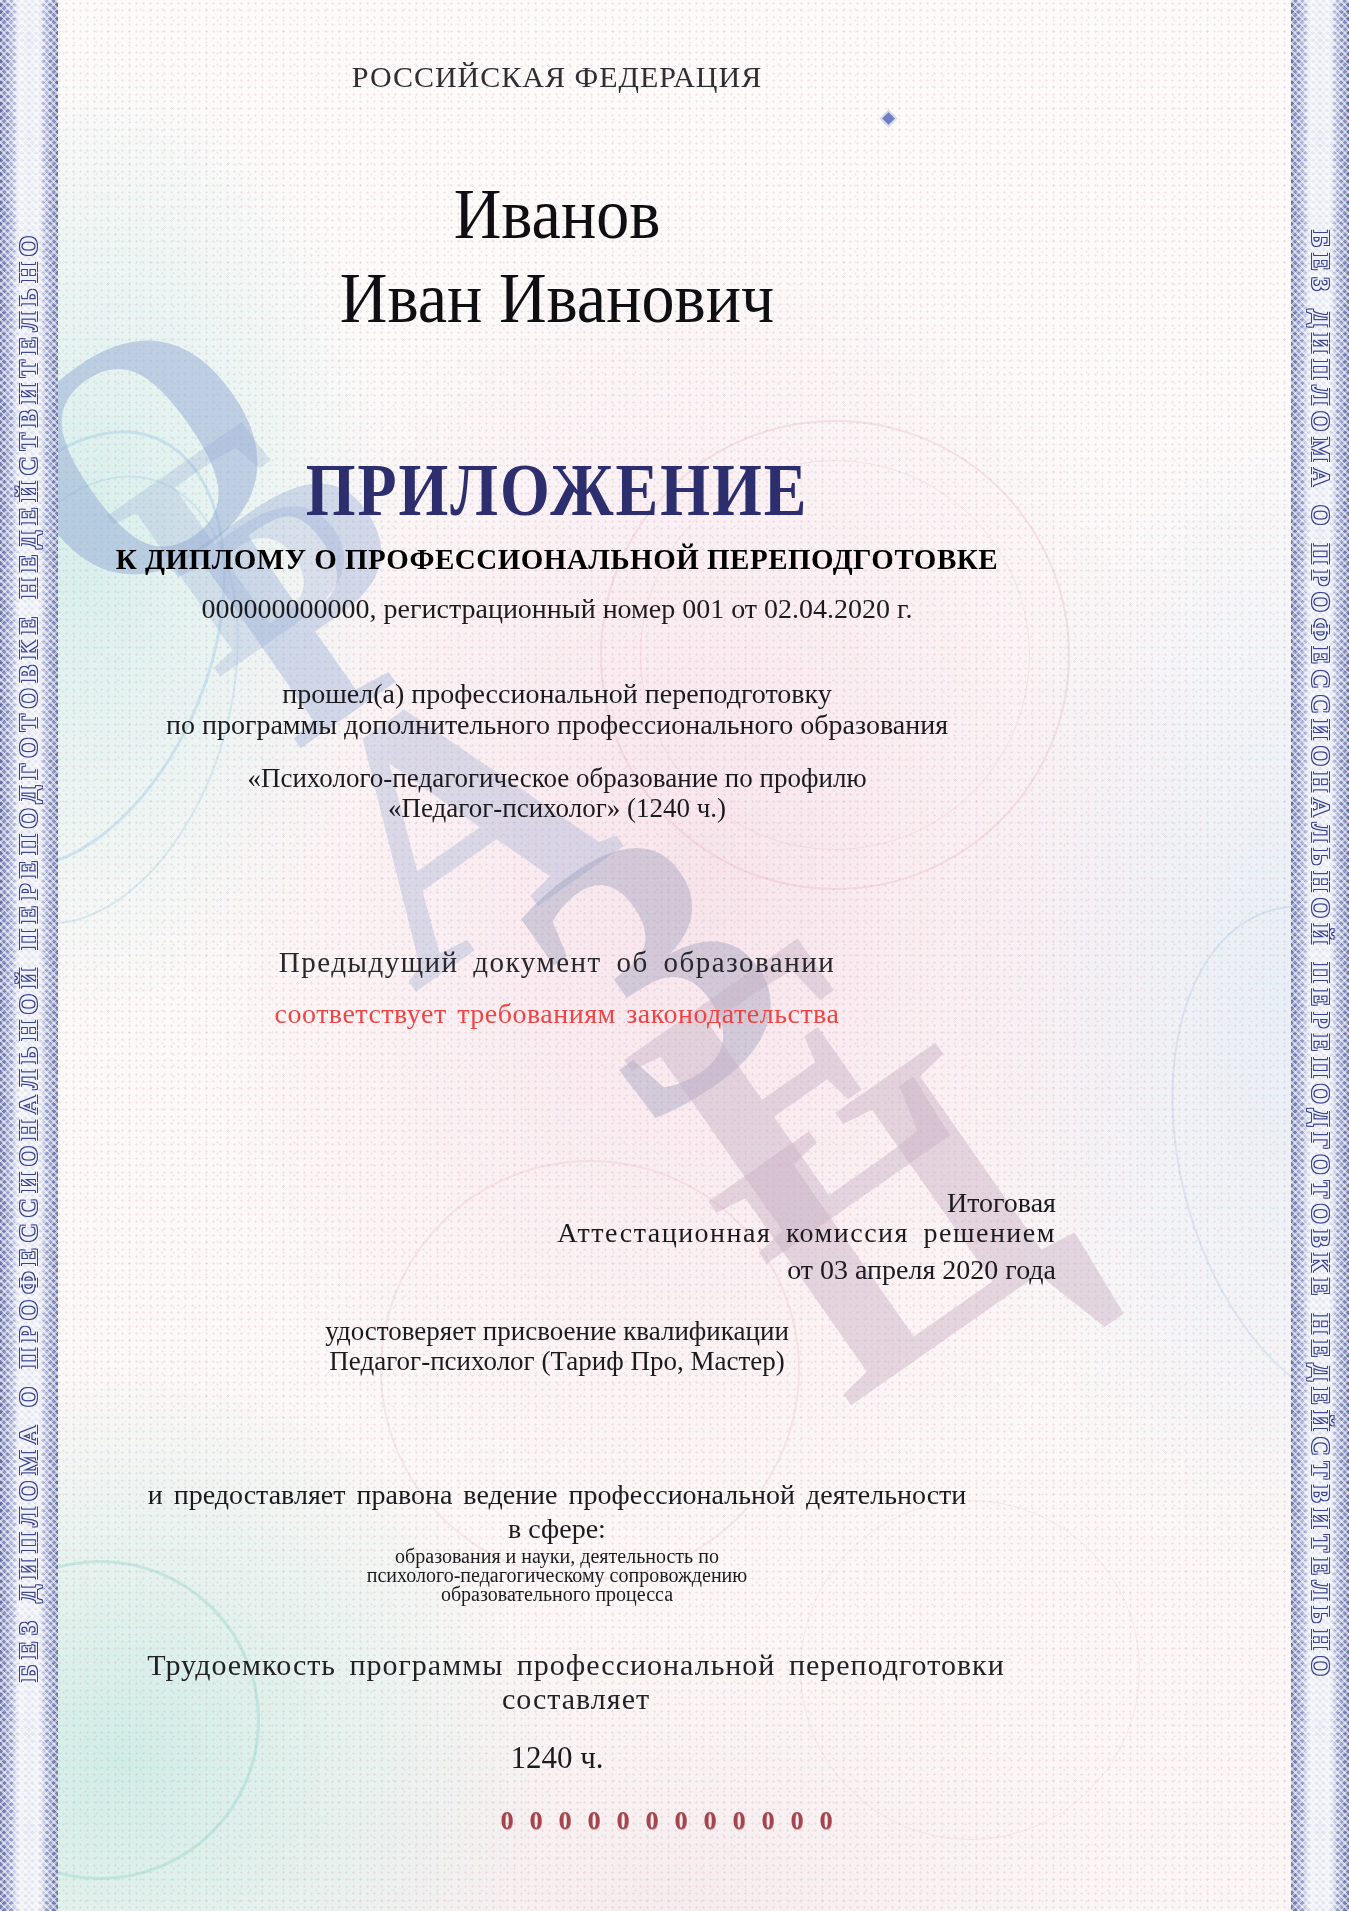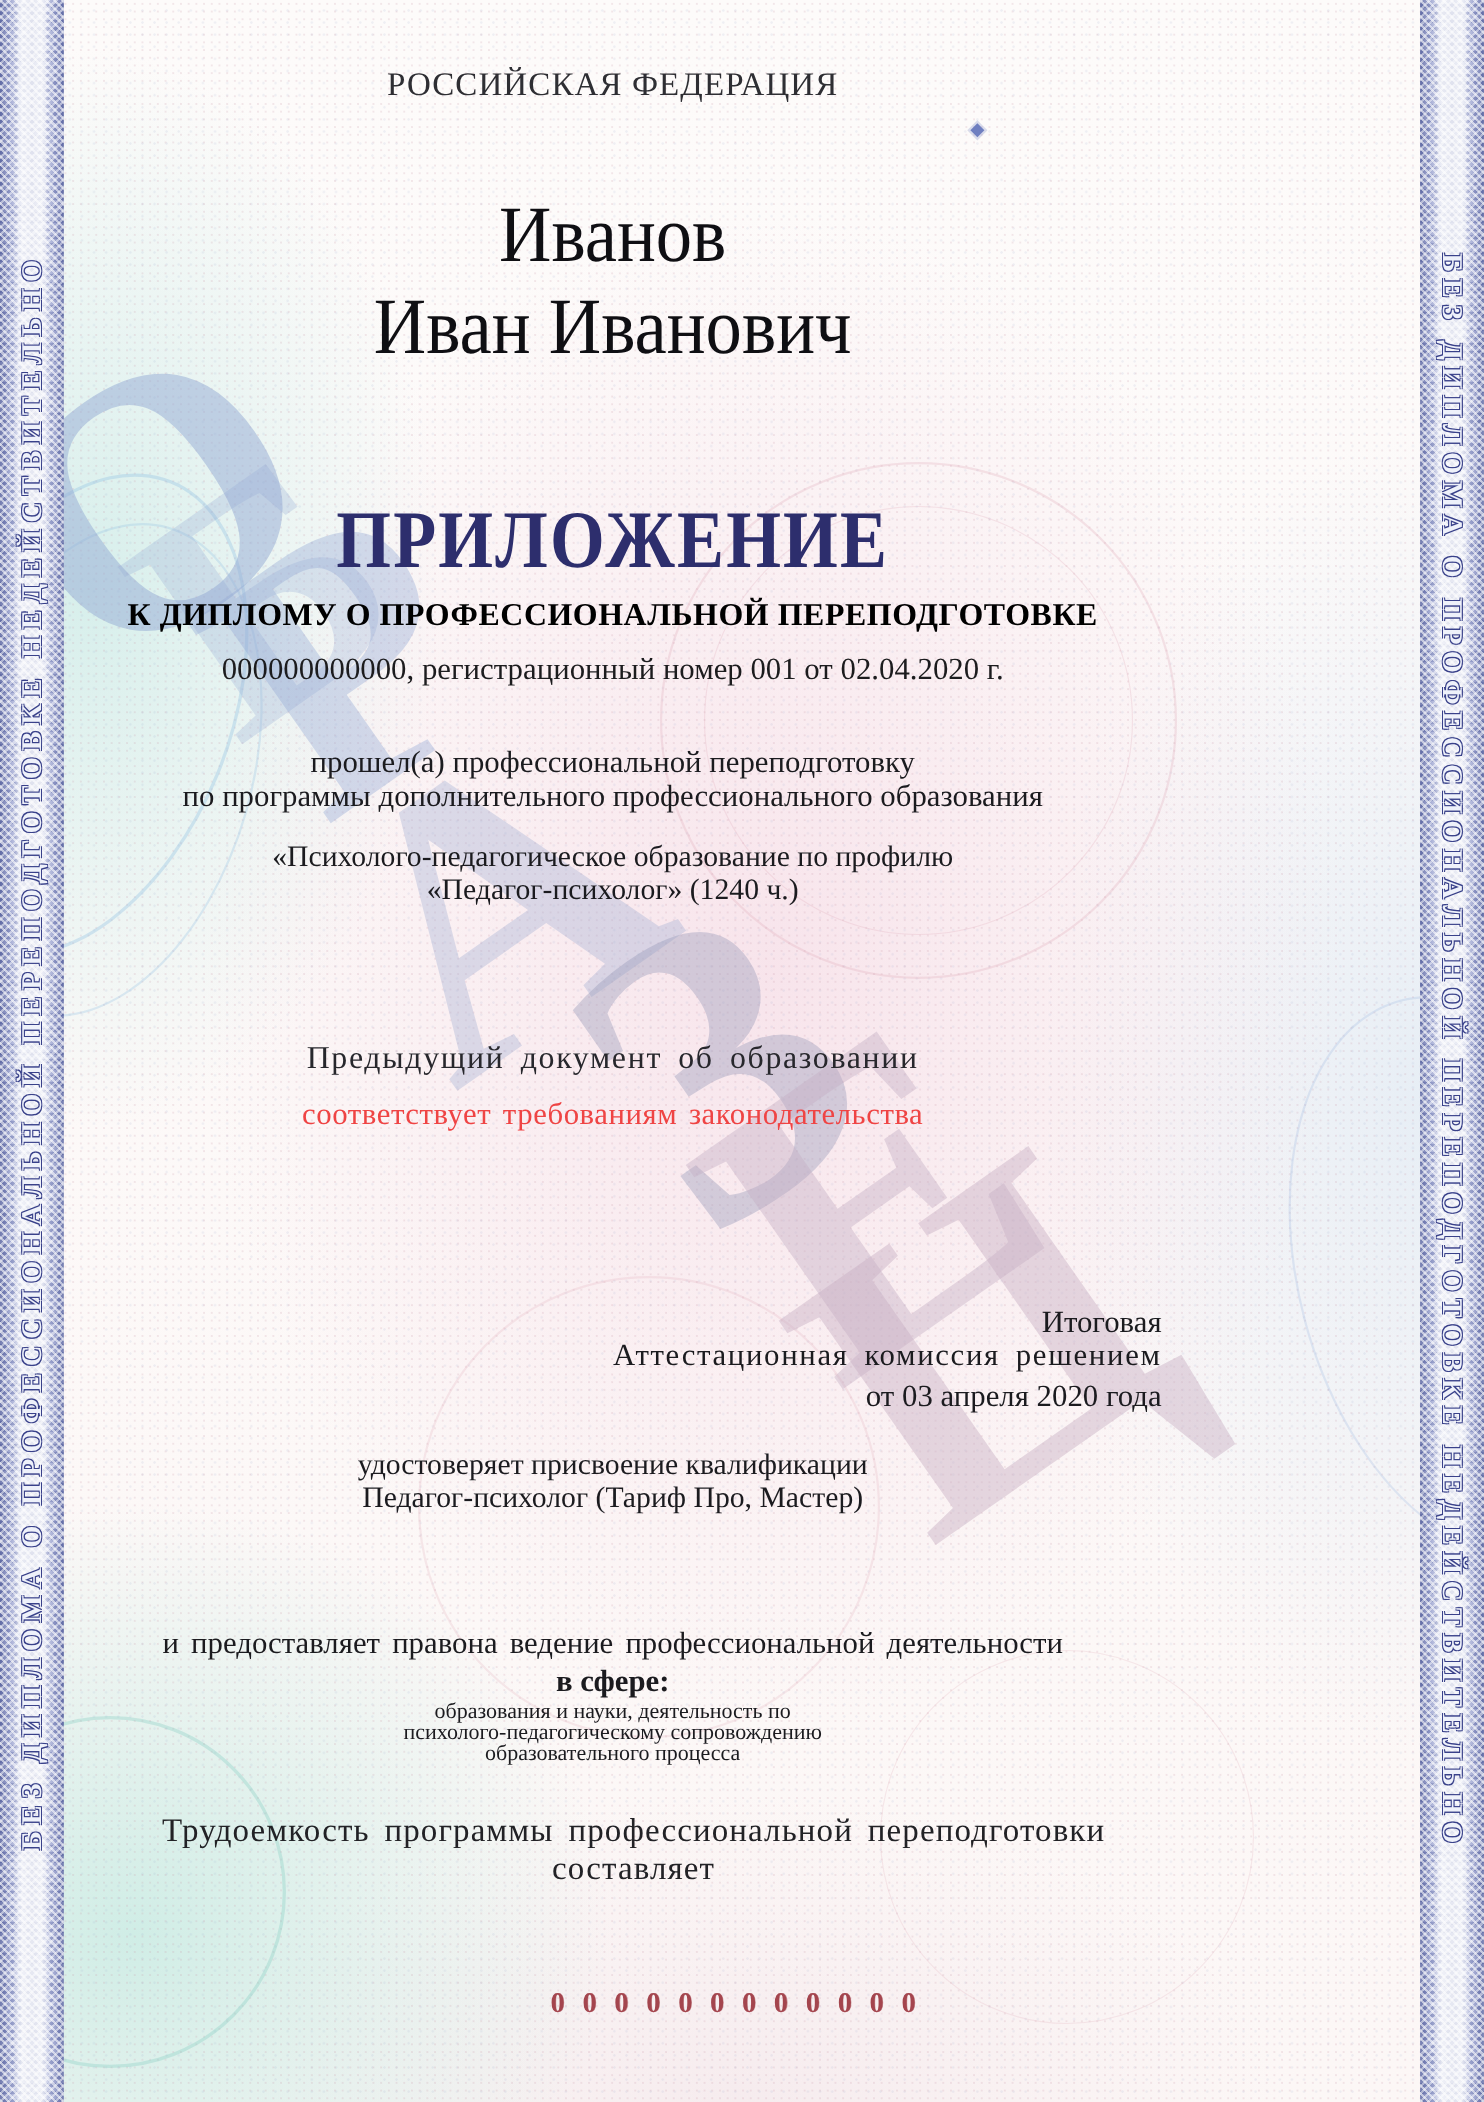--- a/index.html
+++ b/index.html
@@ -98,21 +98,21 @@
   .reg-line       { top:593px;  font-size:28px; color:#1c1c1e; }
   .retraining     { top:678px;  font-size:28px; line-height:31px; }
   .program        { top:763px;  font-size:27px; line-height:30px; }
   .prev-doc-1     { top:946px;  font-size:29px; letter-spacing:1.5px; word-spacing:6px; color:#27272c; }
   .prev-doc-2     { top:998px;  font-size:28px; letter-spacing:0.5px; word-spacing:3px; color:#ef4444; }
   .commission     { top:1188px; font-size:28px; line-height:30px;text-align:right; }
   .commission .sp { letter-spacing:1.5px; word-spacing:6px; }
   .commission .dt { margin-top:7px; }
   .qualification  { top:1316px; font-size:27px; line-height:30px; }
   .rights-1       { top:1479px; font-size:28px; word-spacing:4px; }
-  .rights-2       { top:1513px; font-size:28px;font-weight:bold; }
+  .rights-2       { top:1513px; font-size:28px; }
   .sphere         { top:1547px; font-size:20px; line-height:19px; }
   .workload       { top:1648px; font-size:30px; letter-spacing:1px; word-spacing:5px; color:#222226;padding-left:38px; }
   .hours          { top:1740px; font-size:31px; }
   .serial-row {
     position:absolute; left:58px; width:1233px; top:1806px; z-index:3;
     text-align:center;
     font-size:26px; font-weight:bold;
     letter-spacing:16px; padding-left:0;
     color:#a4454e;
     text-shadow:0.5px 0.5px 0 rgba(164,69,78,0.5);
@@ -194,15 +194,16 @@
   <div class="line rights-1">и предоставляет правона ведение профессиональной деятельности</div>
   <div class="line rights-2">в сфере:</div>
 
   <div class="line sphere">
     <div>образования и науки, деятельность по</div>
     <div>психолого-педагогическому сопровождению</div>
     <div>образовательного процесса</div>
   </div>
 
   <div class="line workload">Трудоемкость программы профессиональной переподготовки составляет</div>
+  <div class="line hours">1240 ч.</div>
 </div>
 
 <div class="serial-row">000000000000</div>
 
 </body></html>

